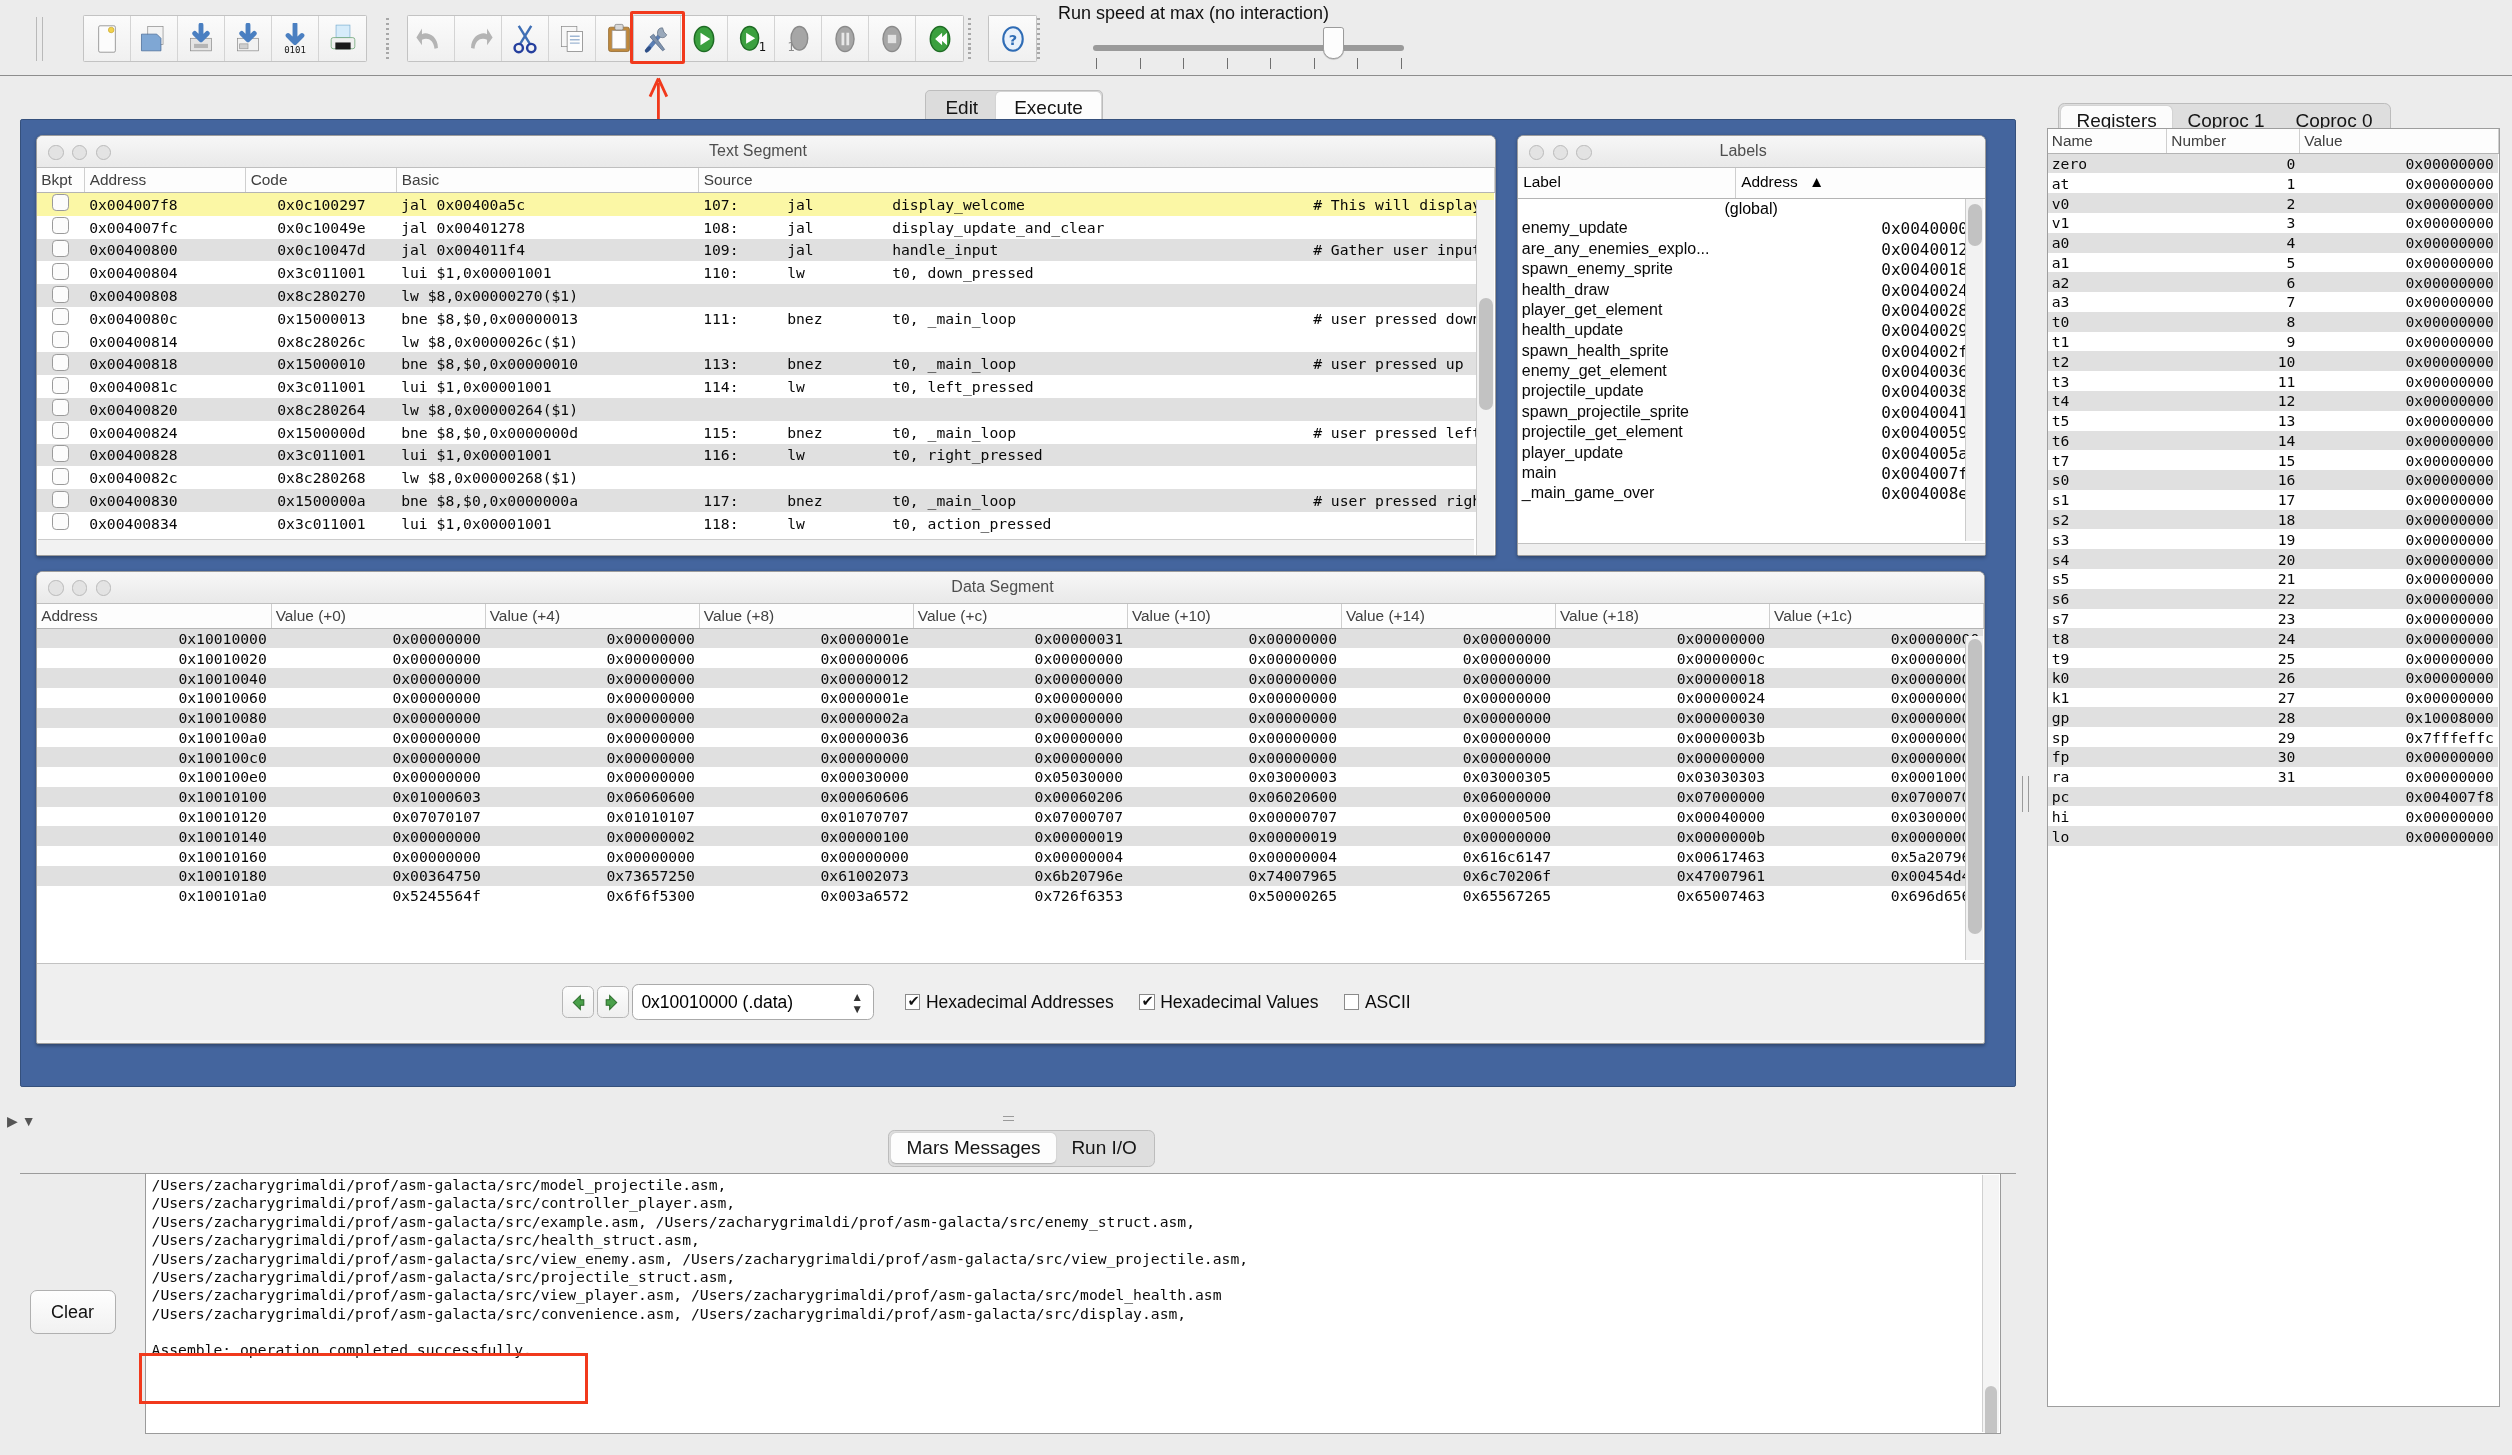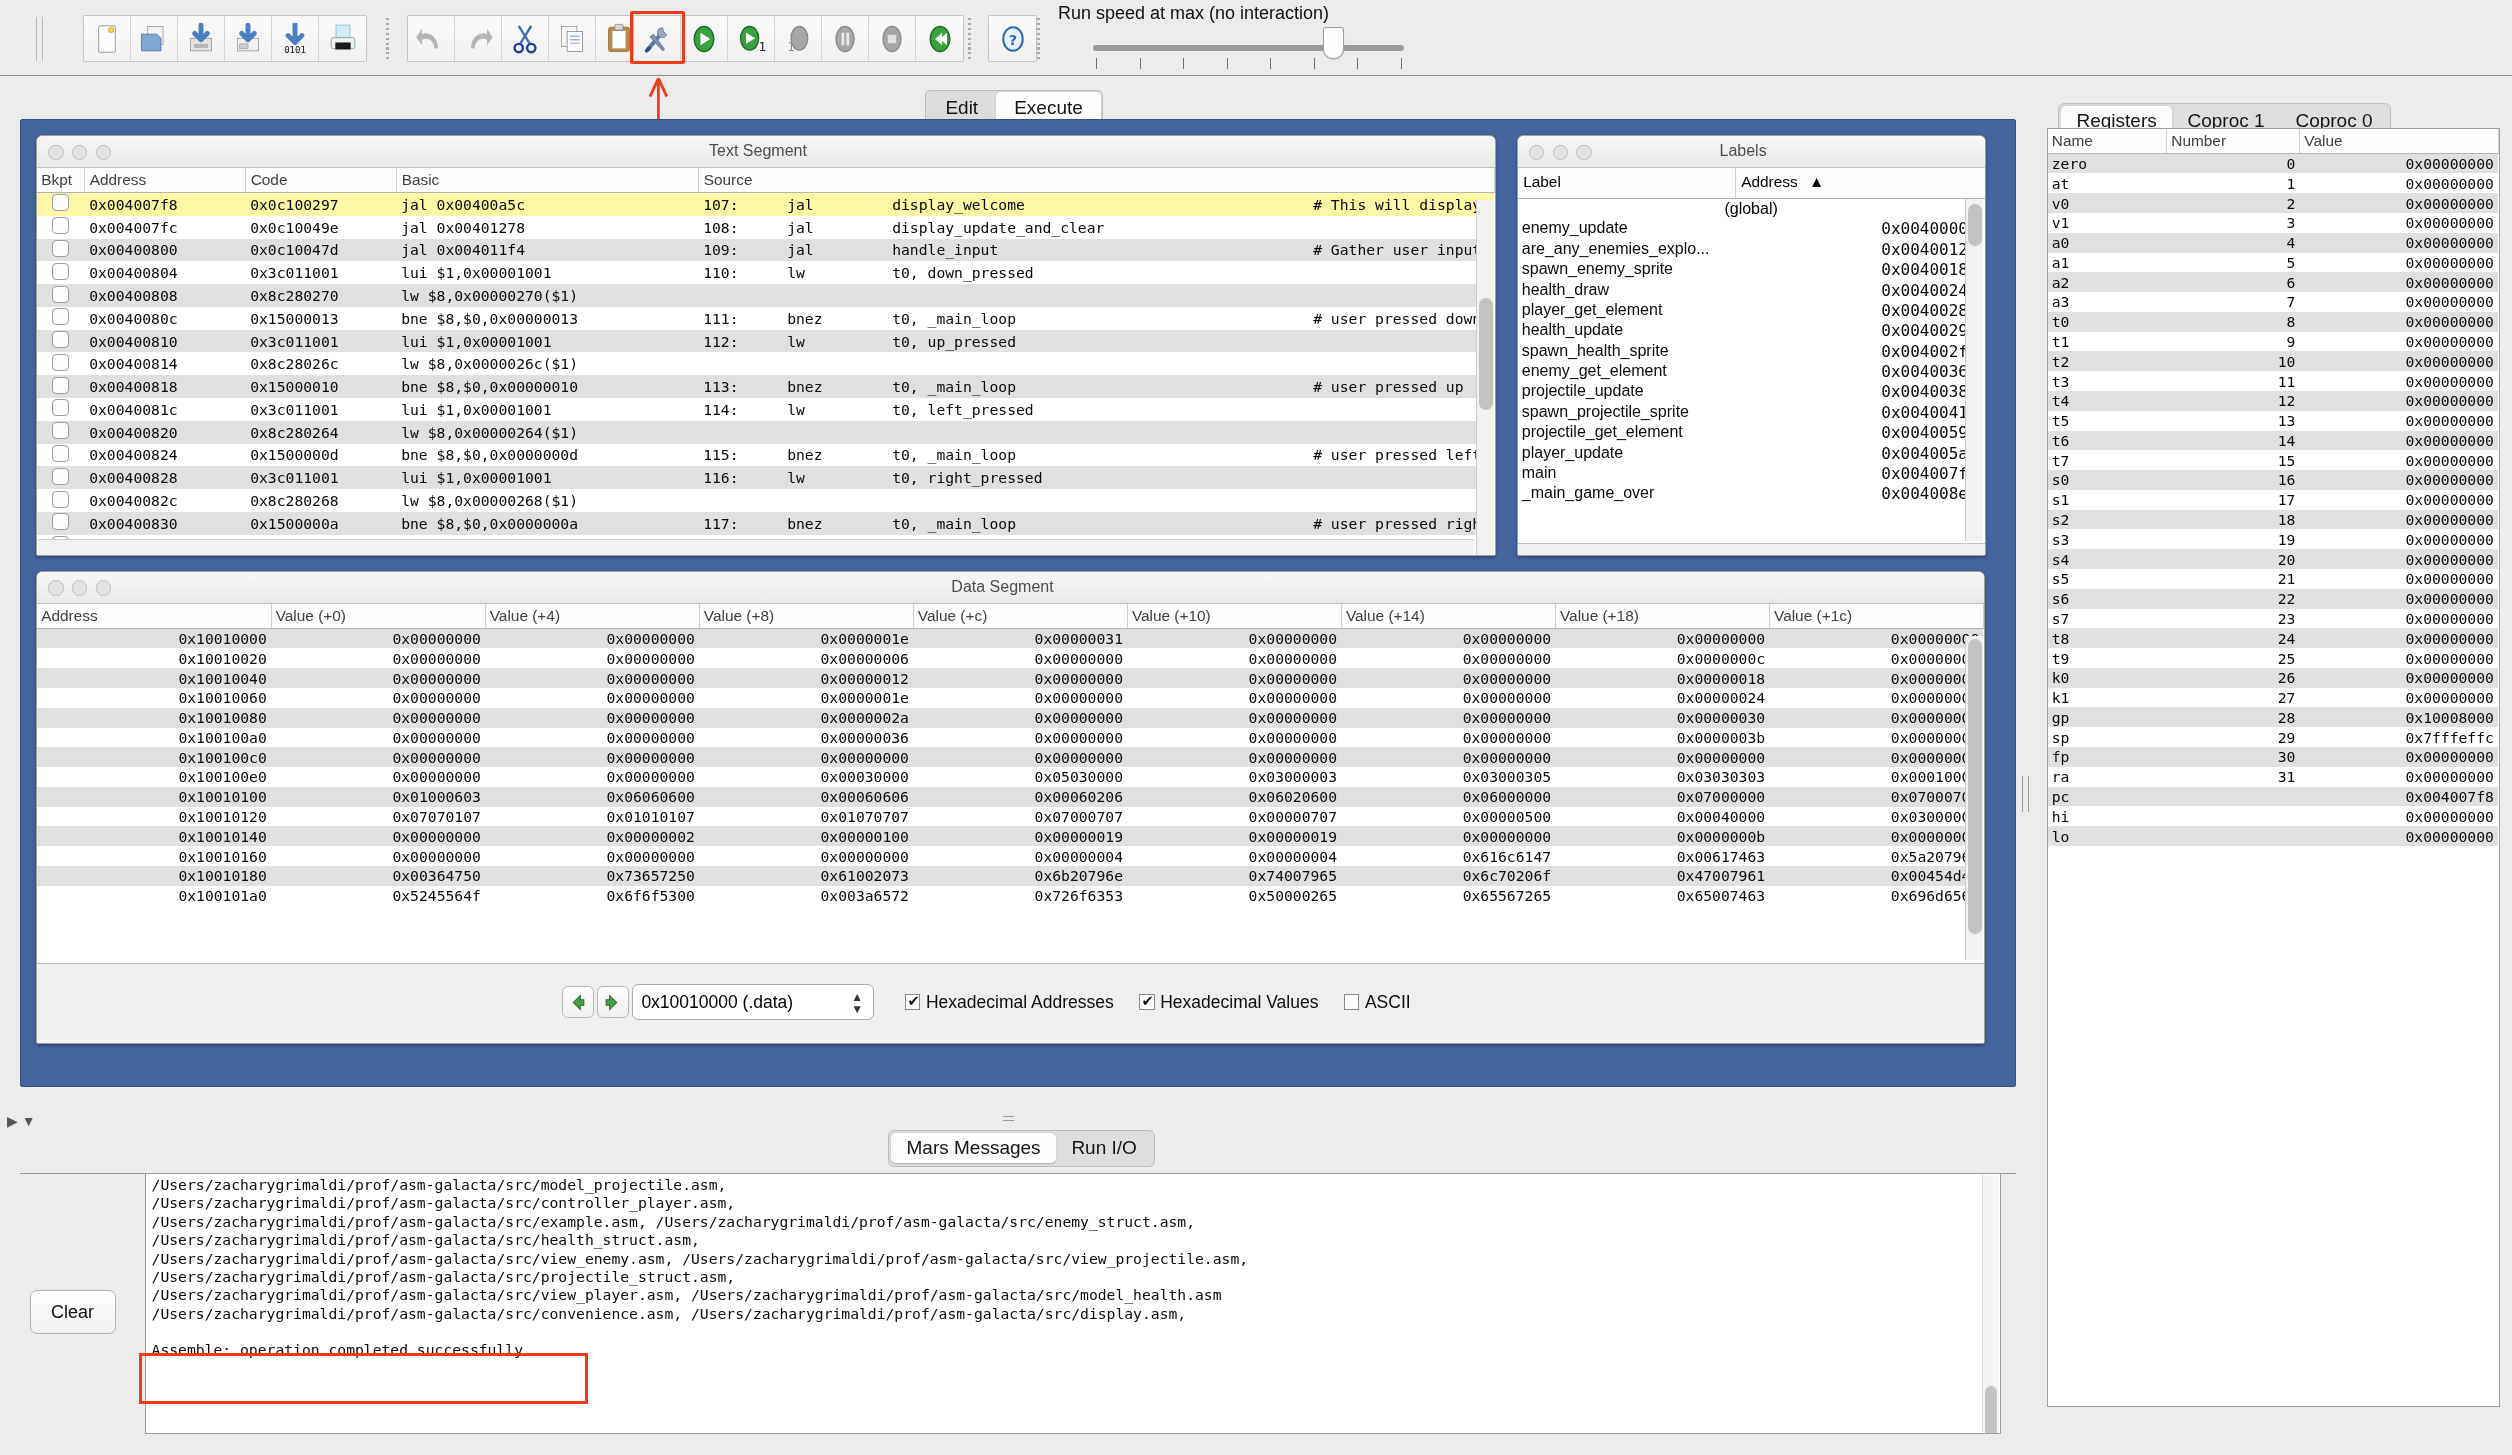--- a/index.html
+++ b/index.html
@@ -77,21 +77,21 @@
     overflow:hidden; }
   tr.alt td { background:#e0e0e0; }
   tr.hl td { background:#fbf7a5; }
 
   
   #textseg { left:15.4px; top:15.4px; width:1460px; height:421px; }
   #textseg .body { height:389px; background:#ffffff; position:relative; overflow:hidden; }
   .ts-tbl { table-layout: fixed; }
   .ts-tbl td.bk { width:48px; text-align:center; }
   .ts-tbl td.ad { width:161px; }
-  .ts-tbl td.cd { width:151px; }
+  .ts-tbl td.cd { width:151px;text-align:center; }
   .ts-tbl td.bs { width:302px; }
   .ts-tbl td.src { width:auto; }
   .ts-tbl th.bk { width:48px; }
   .ts-tbl th.ad { width:161px; }
   .ts-tbl th.cd { width:151px; }
   .ts-tbl th.bs { width:302px; }
   .chk { display:inline-block; width:17px; height:17px; border:0.7px solid #9a9a9a;
     border-radius:4.2px; background:#fcfcfc; }
   .src-num { display:inline-block; width:84px; }
   .src-op  { display:inline-block; width:105px; }
@@ -417,27 +417,20 @@
                 <td class="cd">0x8c280270</td>
                 <td class="bs">lw $8,0x00000270($1)</td>
                 <td class="src"><span class="src-num"></span><span class="src-op"></span><span class="src-args"></span><span class="src-cmt"></span></td>
               </tr>
               <tr>
                 <td class="bk"><span class="chk"></span></td>
                 <td class="ad">0x0040080c</td>
                 <td class="cd">0x15000013</td>
                 <td class="bs">bne $8,$0,0x00000013</td>
                 <td class="src"><span class="src-num">111:</span><span class="src-op">bnez</span><span class="src-args">t0, _main_loop</span><span class="src-cmt"># user pressed down</span></td>
-              </tr>
-              <tr class="alt">
-                <td class="bk"><span class="chk"></span></td>
-                <td class="ad">0x00400810</td>
-                <td class="cd">0x3c011001</td>
-                <td class="bs">lui $1,0x00001001</td>
-                <td class="src"><span class="src-num">112:</span><span class="src-op">lw</span><span class="src-args">t0, up_pressed</span><span class="src-cmt"></span></td>
               </tr>
               <tr>
                 <td class="bk"><span class="chk"></span></td>
                 <td class="ad">0x00400814</td>
                 <td class="cd">0x8c28026c</td>
                 <td class="bs">lw $8,0x0000026c($1)</td>
                 <td class="src"><span class="src-num"></span><span class="src-op"></span><span class="src-args"></span><span class="src-cmt"></span></td>
               </tr>
               <tr class="alt">
                 <td class="bk"><span class="chk"></span></td>

